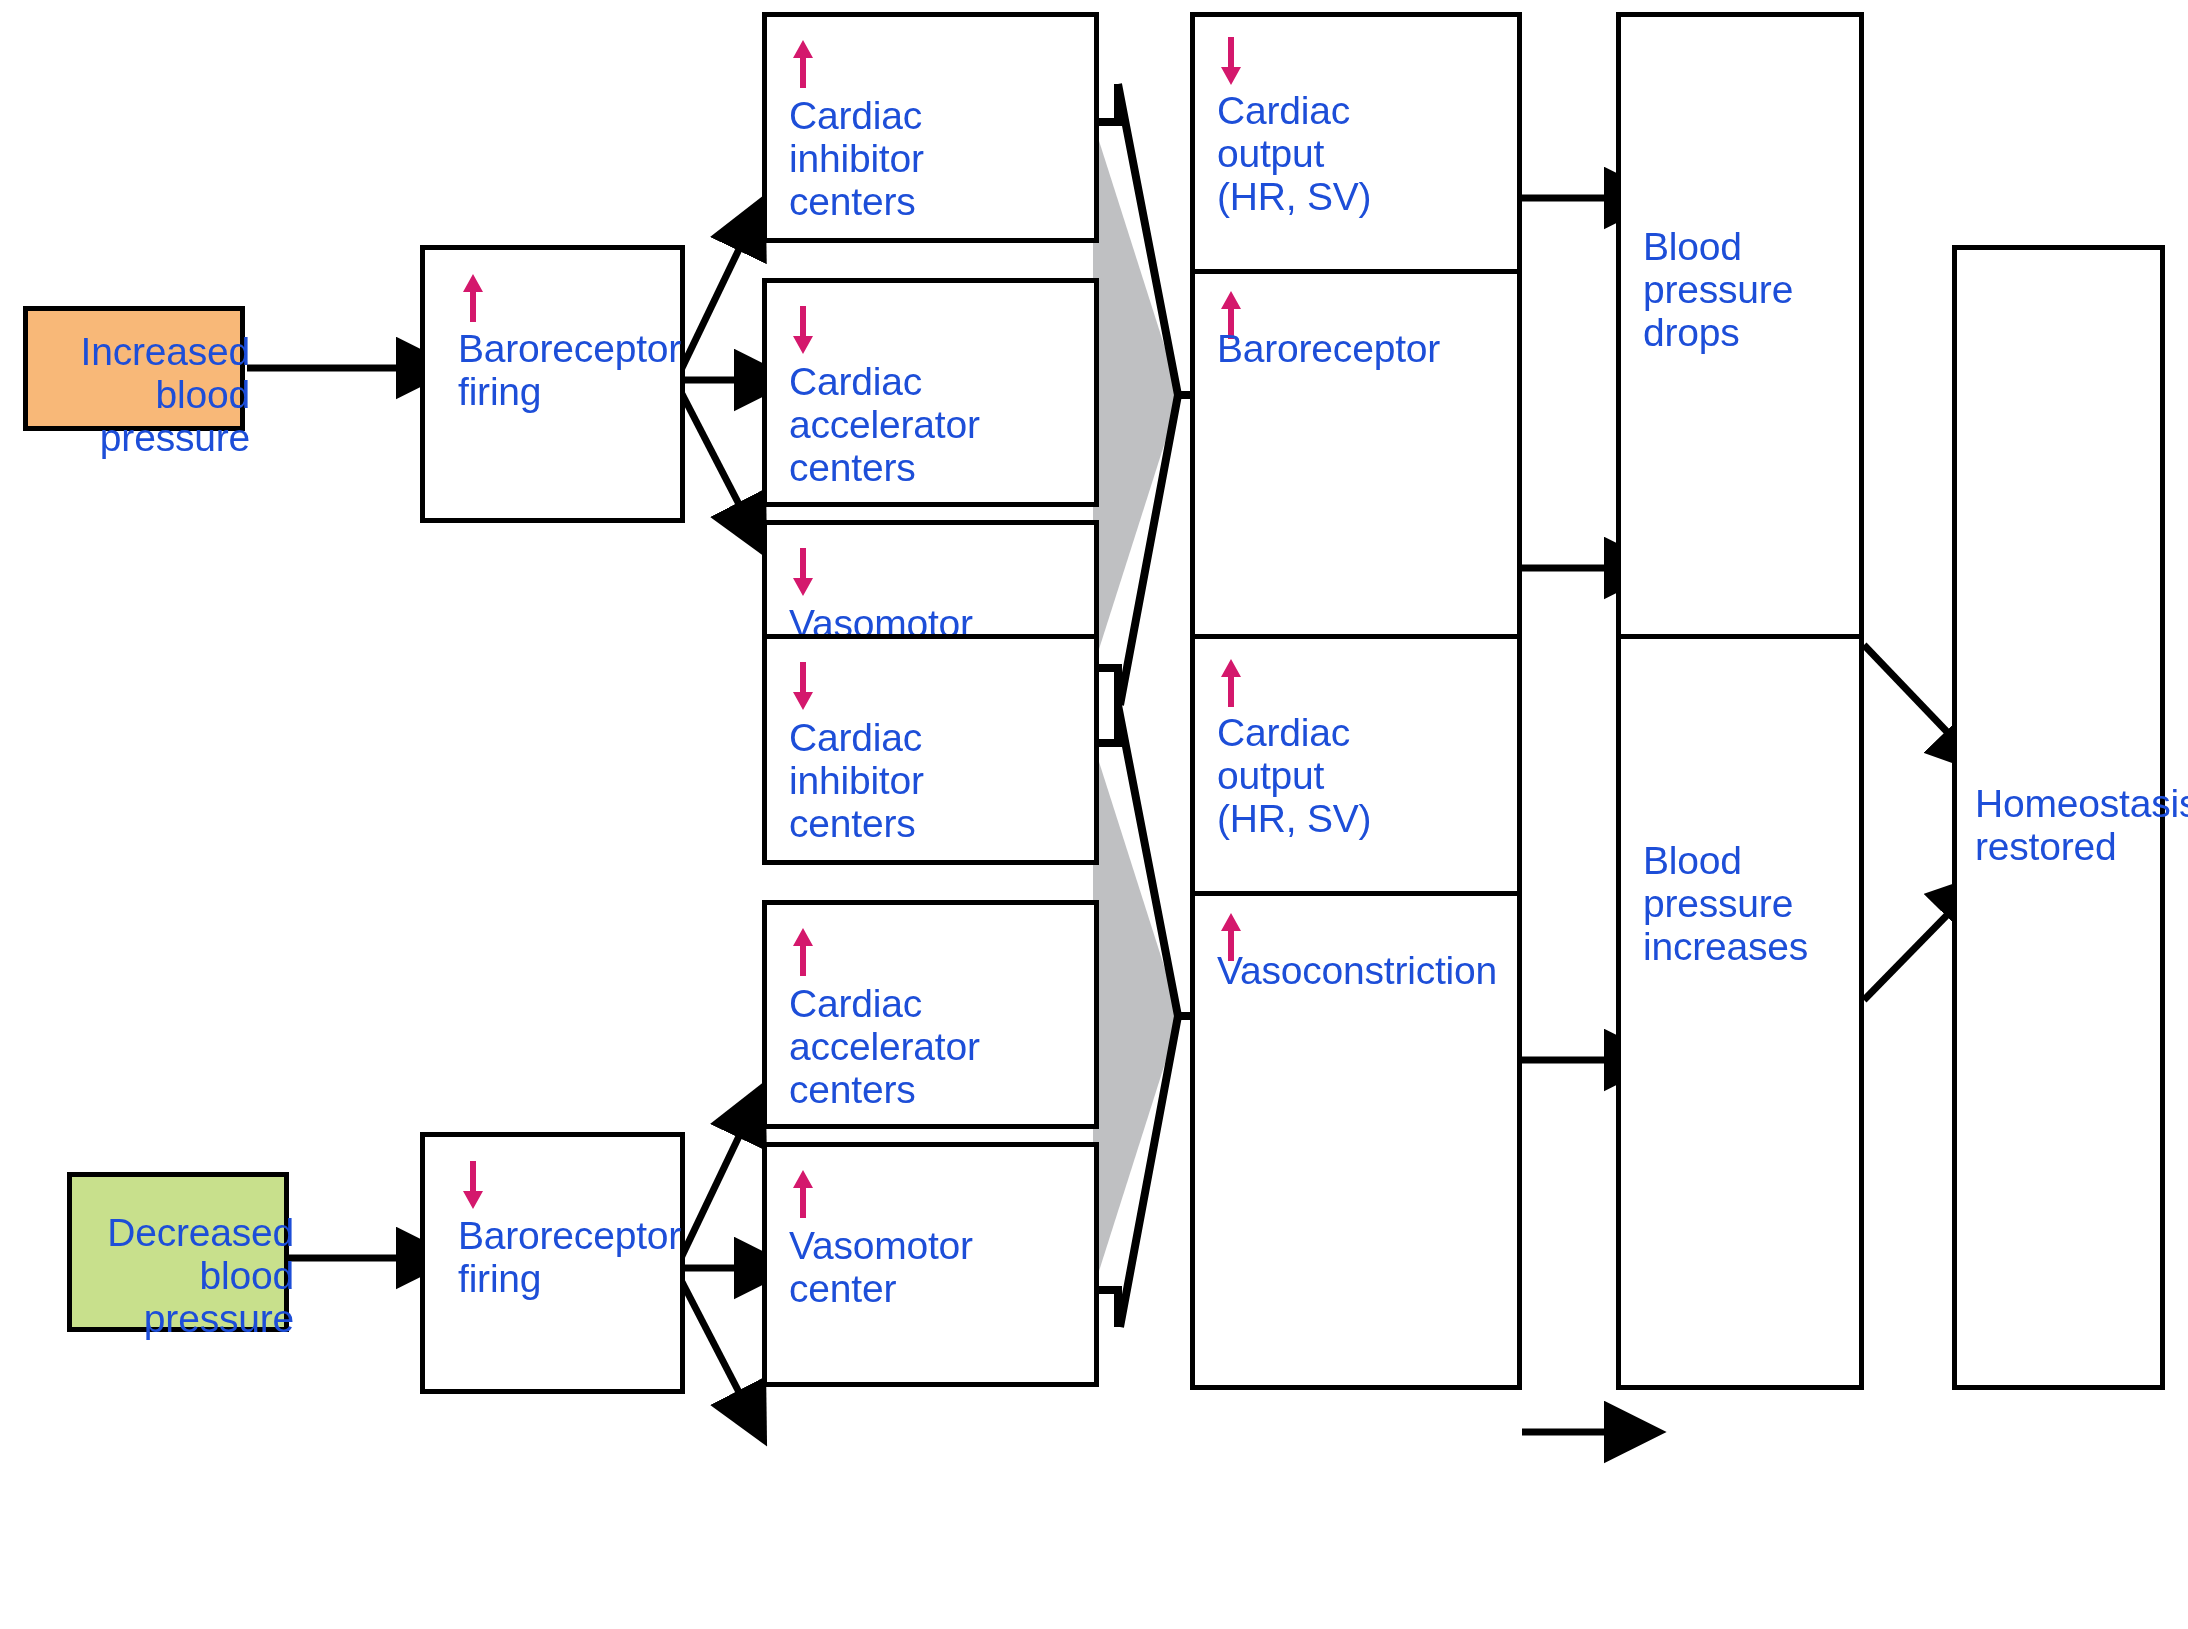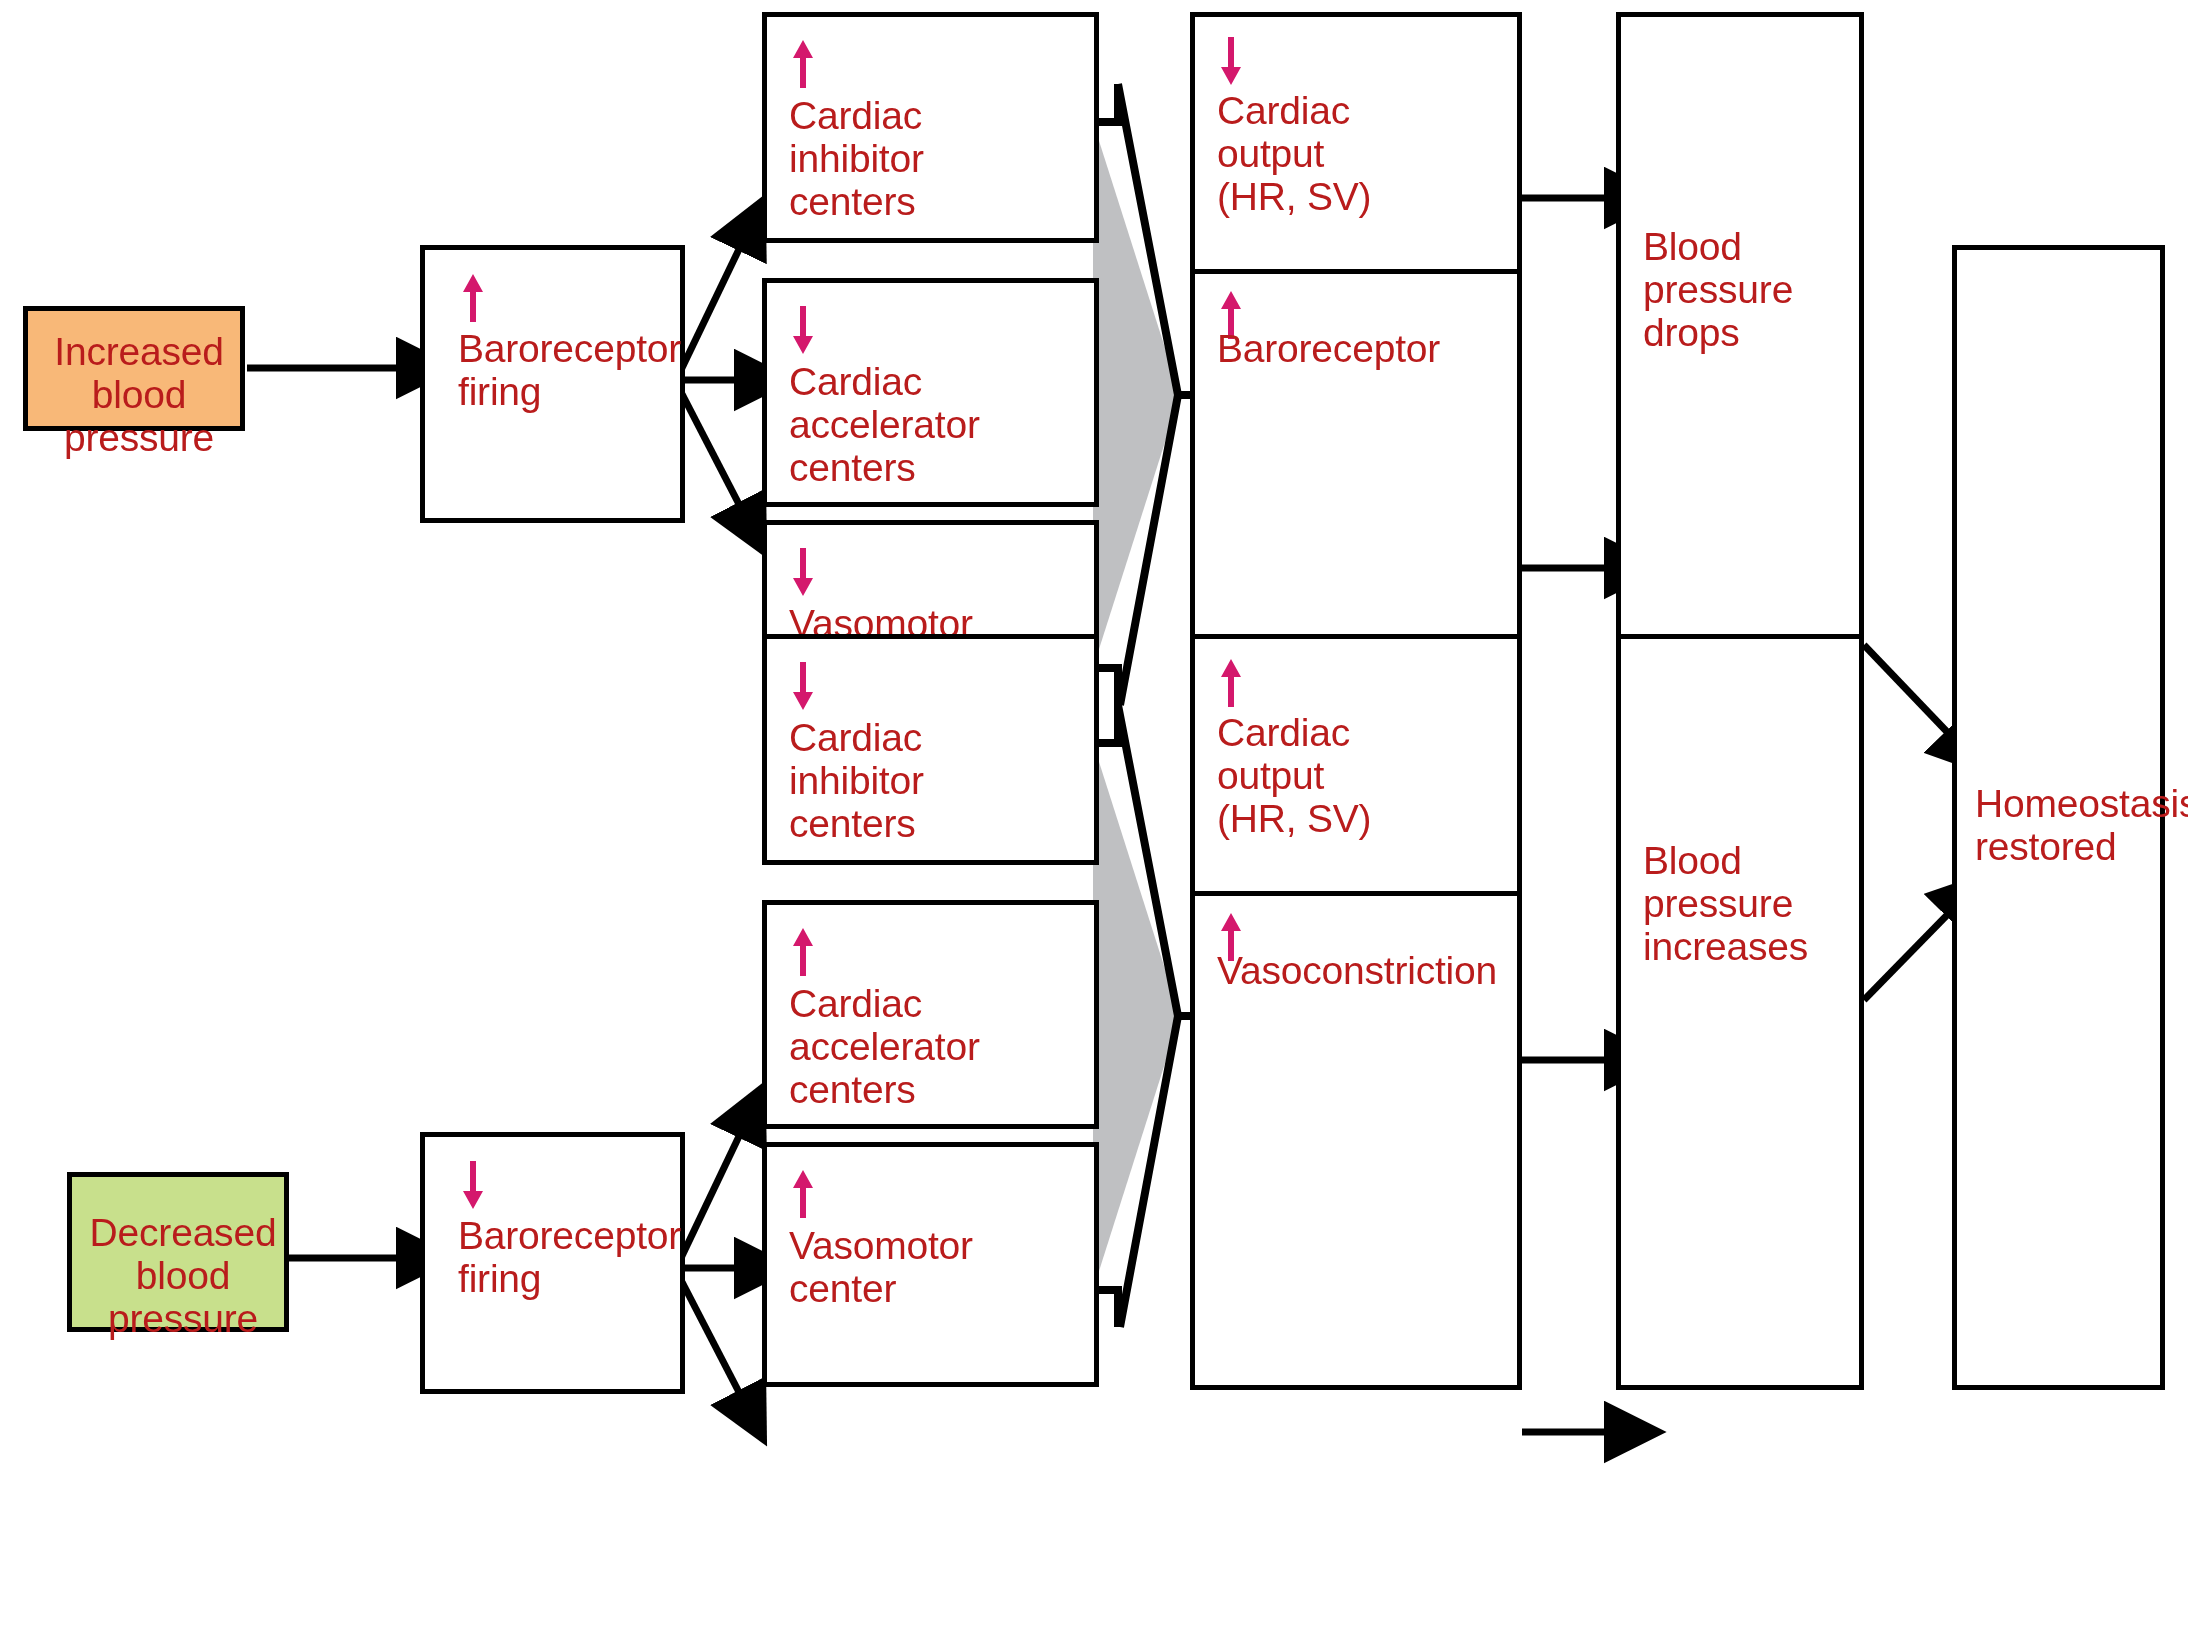--- a/index.html
+++ b/index.html
@@ -16,25 +16,25 @@
     box-sizing:border-box;
     border:5px solid #000000;
     background:#ffffff;
   }
   .node.fillorange{background:#f8b878;}
   .node.fillgreen{background:#c8e08c;}
   .lbl{
     position:absolute;
     font-size:39px;
     line-height:43px;
-    color:#b91c1c;
+    color:#1d4ed8;
     white-space:pre;
     letter-spacing:-0.2px;
   }
-  .lbl.ctr{text-align:center;}
+  .lbl.ctr{text-align:right;}
   .arrowglyph{position:absolute;}
 </style>
 </head>
 <body>
 
 <div id="stage">
 
   <svg class="layer" viewBox="0 0 2188 1629">
     <defs>
       <marker id="blkArrow" markerWidth="9" markerHeight="9" refX="1.2" refY="4.5" orient="auto" markerUnits="strokeWidth">

